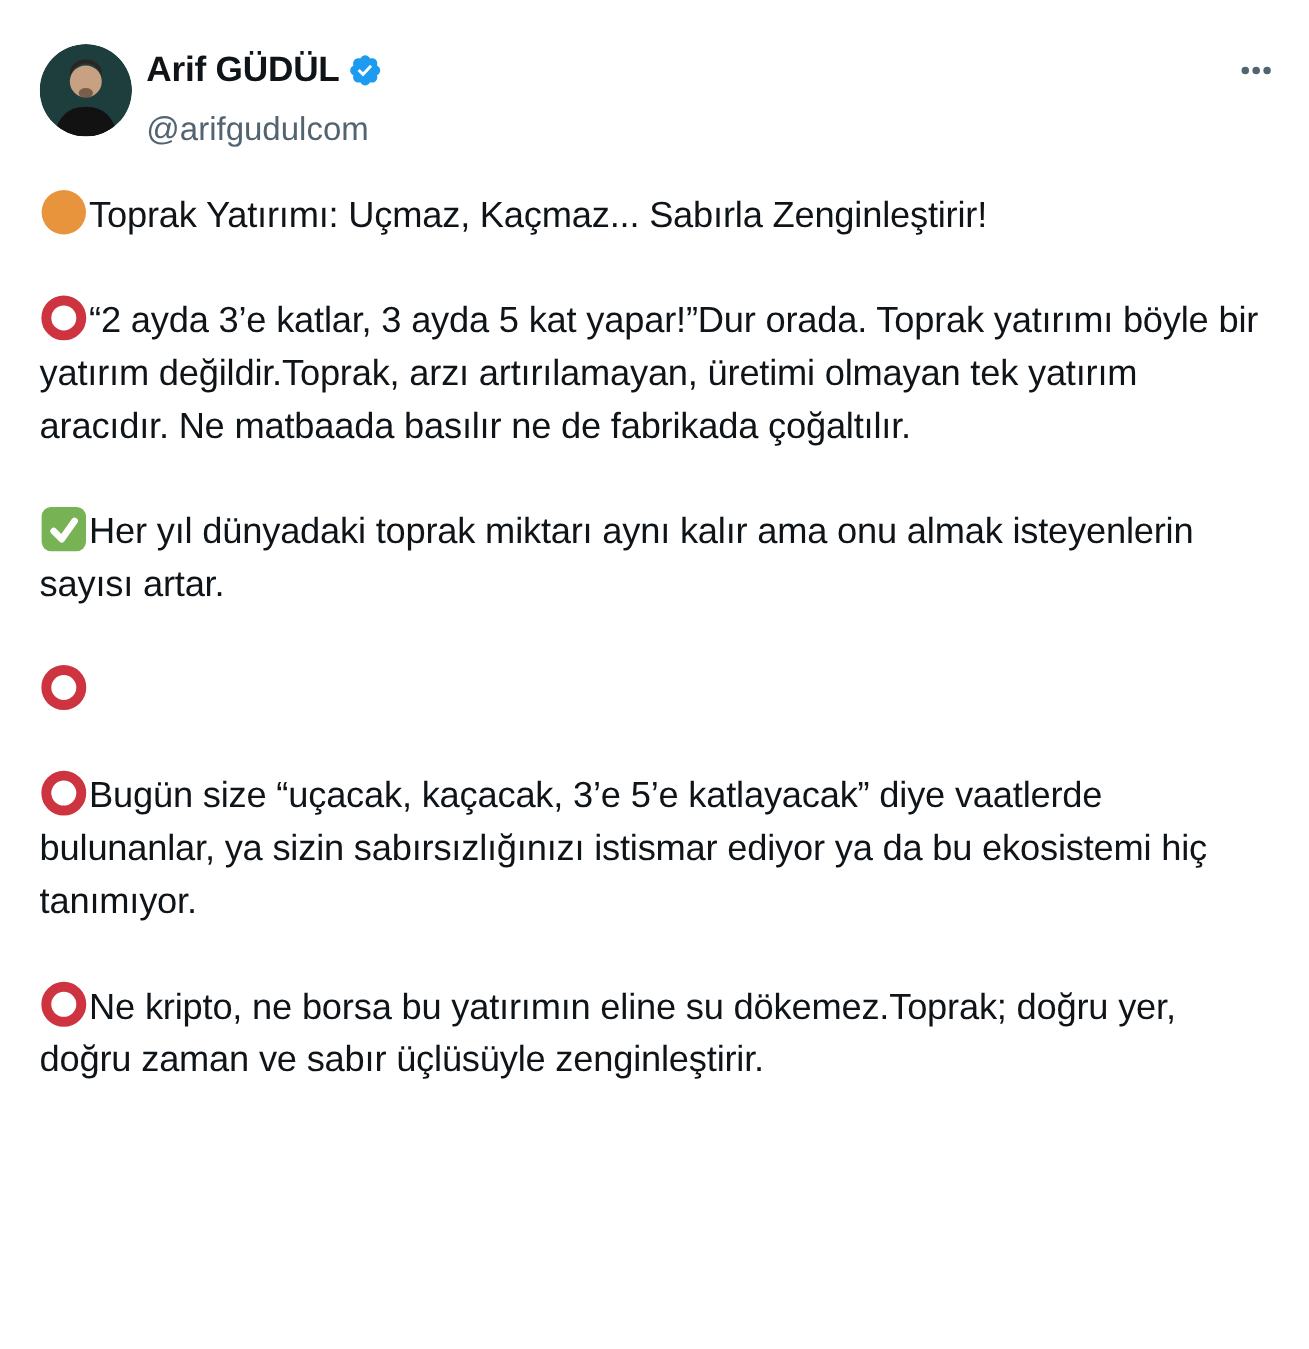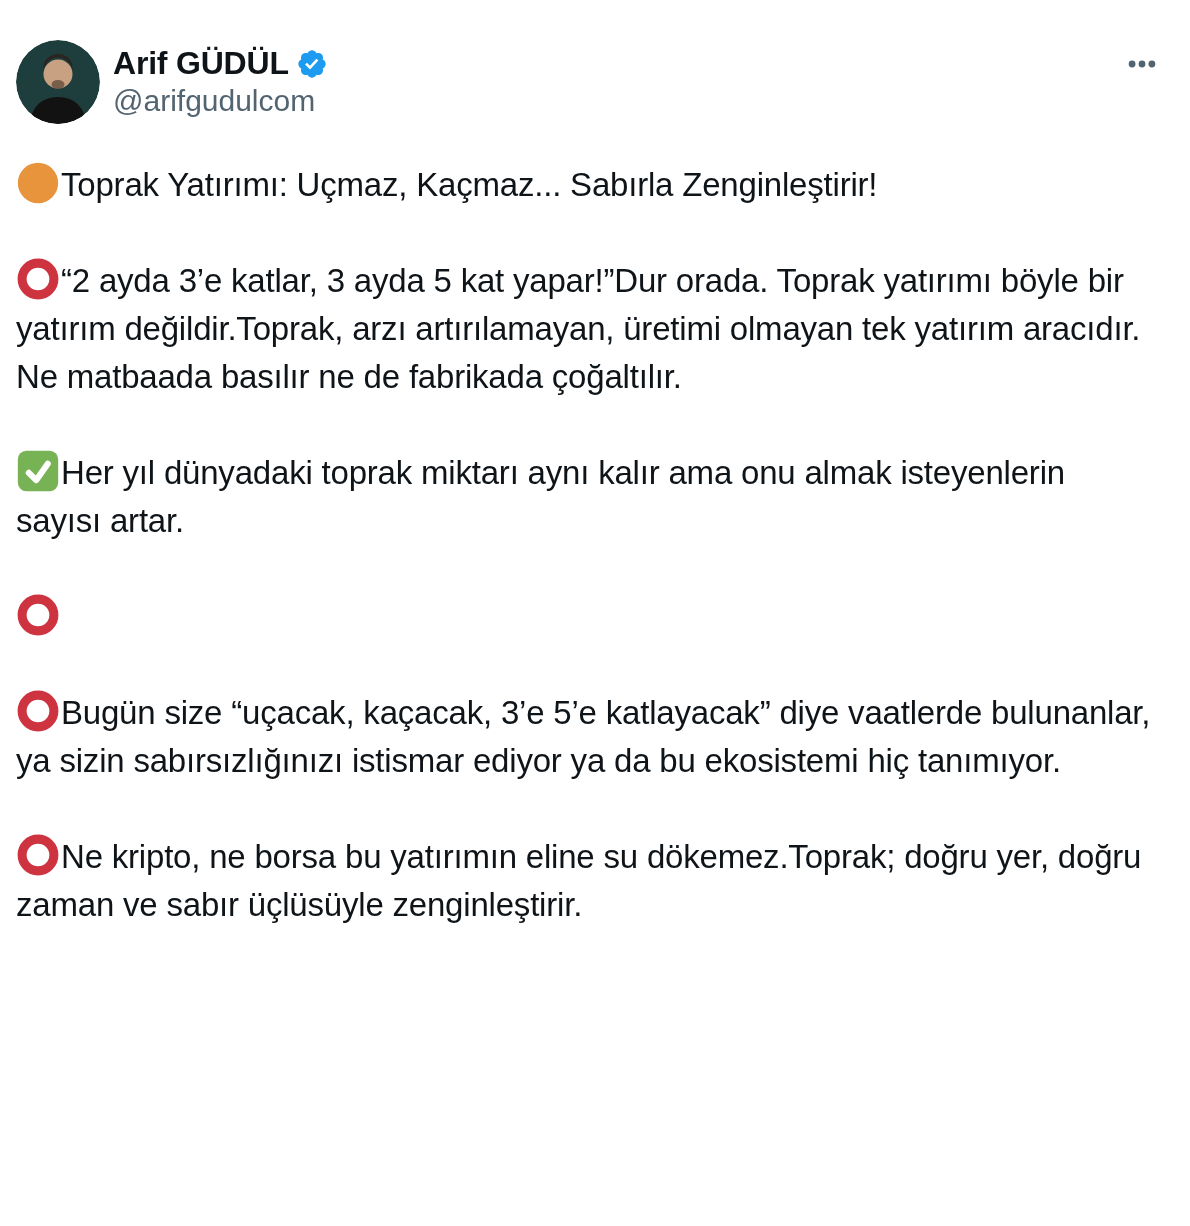--- a/index.html
+++ b/index.html
@@ -8,21 +8,21 @@
     background: #ffffff;
     font-family: "Liberation Sans", "DejaVu Sans", sans-serif;
     color: #0f1419;
   }
   .tweet {
     position: relative;
     width: 1190px;
     height: 1226px;
     background: #ffffff;
     box-sizing: border-box;
-    padding: 40px 34px 0 16px;
+    padding: 40px 34px 0 36px;
     overflow: hidden;
   }
   
   .tweet-header {
     display: flex;
     align-items: flex-start;
   }
   .avatar {
     width: 84px;
     height: 84px;
@@ -49,21 +49,21 @@
     line-height: 1.1;
   }
   .verified {
     width: 32px;
     height: 32px;
     display: inline-block;
   }
   .author-handle {
     font-size: 30px;
     color: #536471;
-    margin-top: 3px;
+    margin-top: 20px;
     line-height: 1.1;
     cursor: pointer;
   }
   .more-btn {
     position: absolute;
     top: 46px;
     right: 30px;
     width: 36px;
     height: 36px;
     display: flex;

